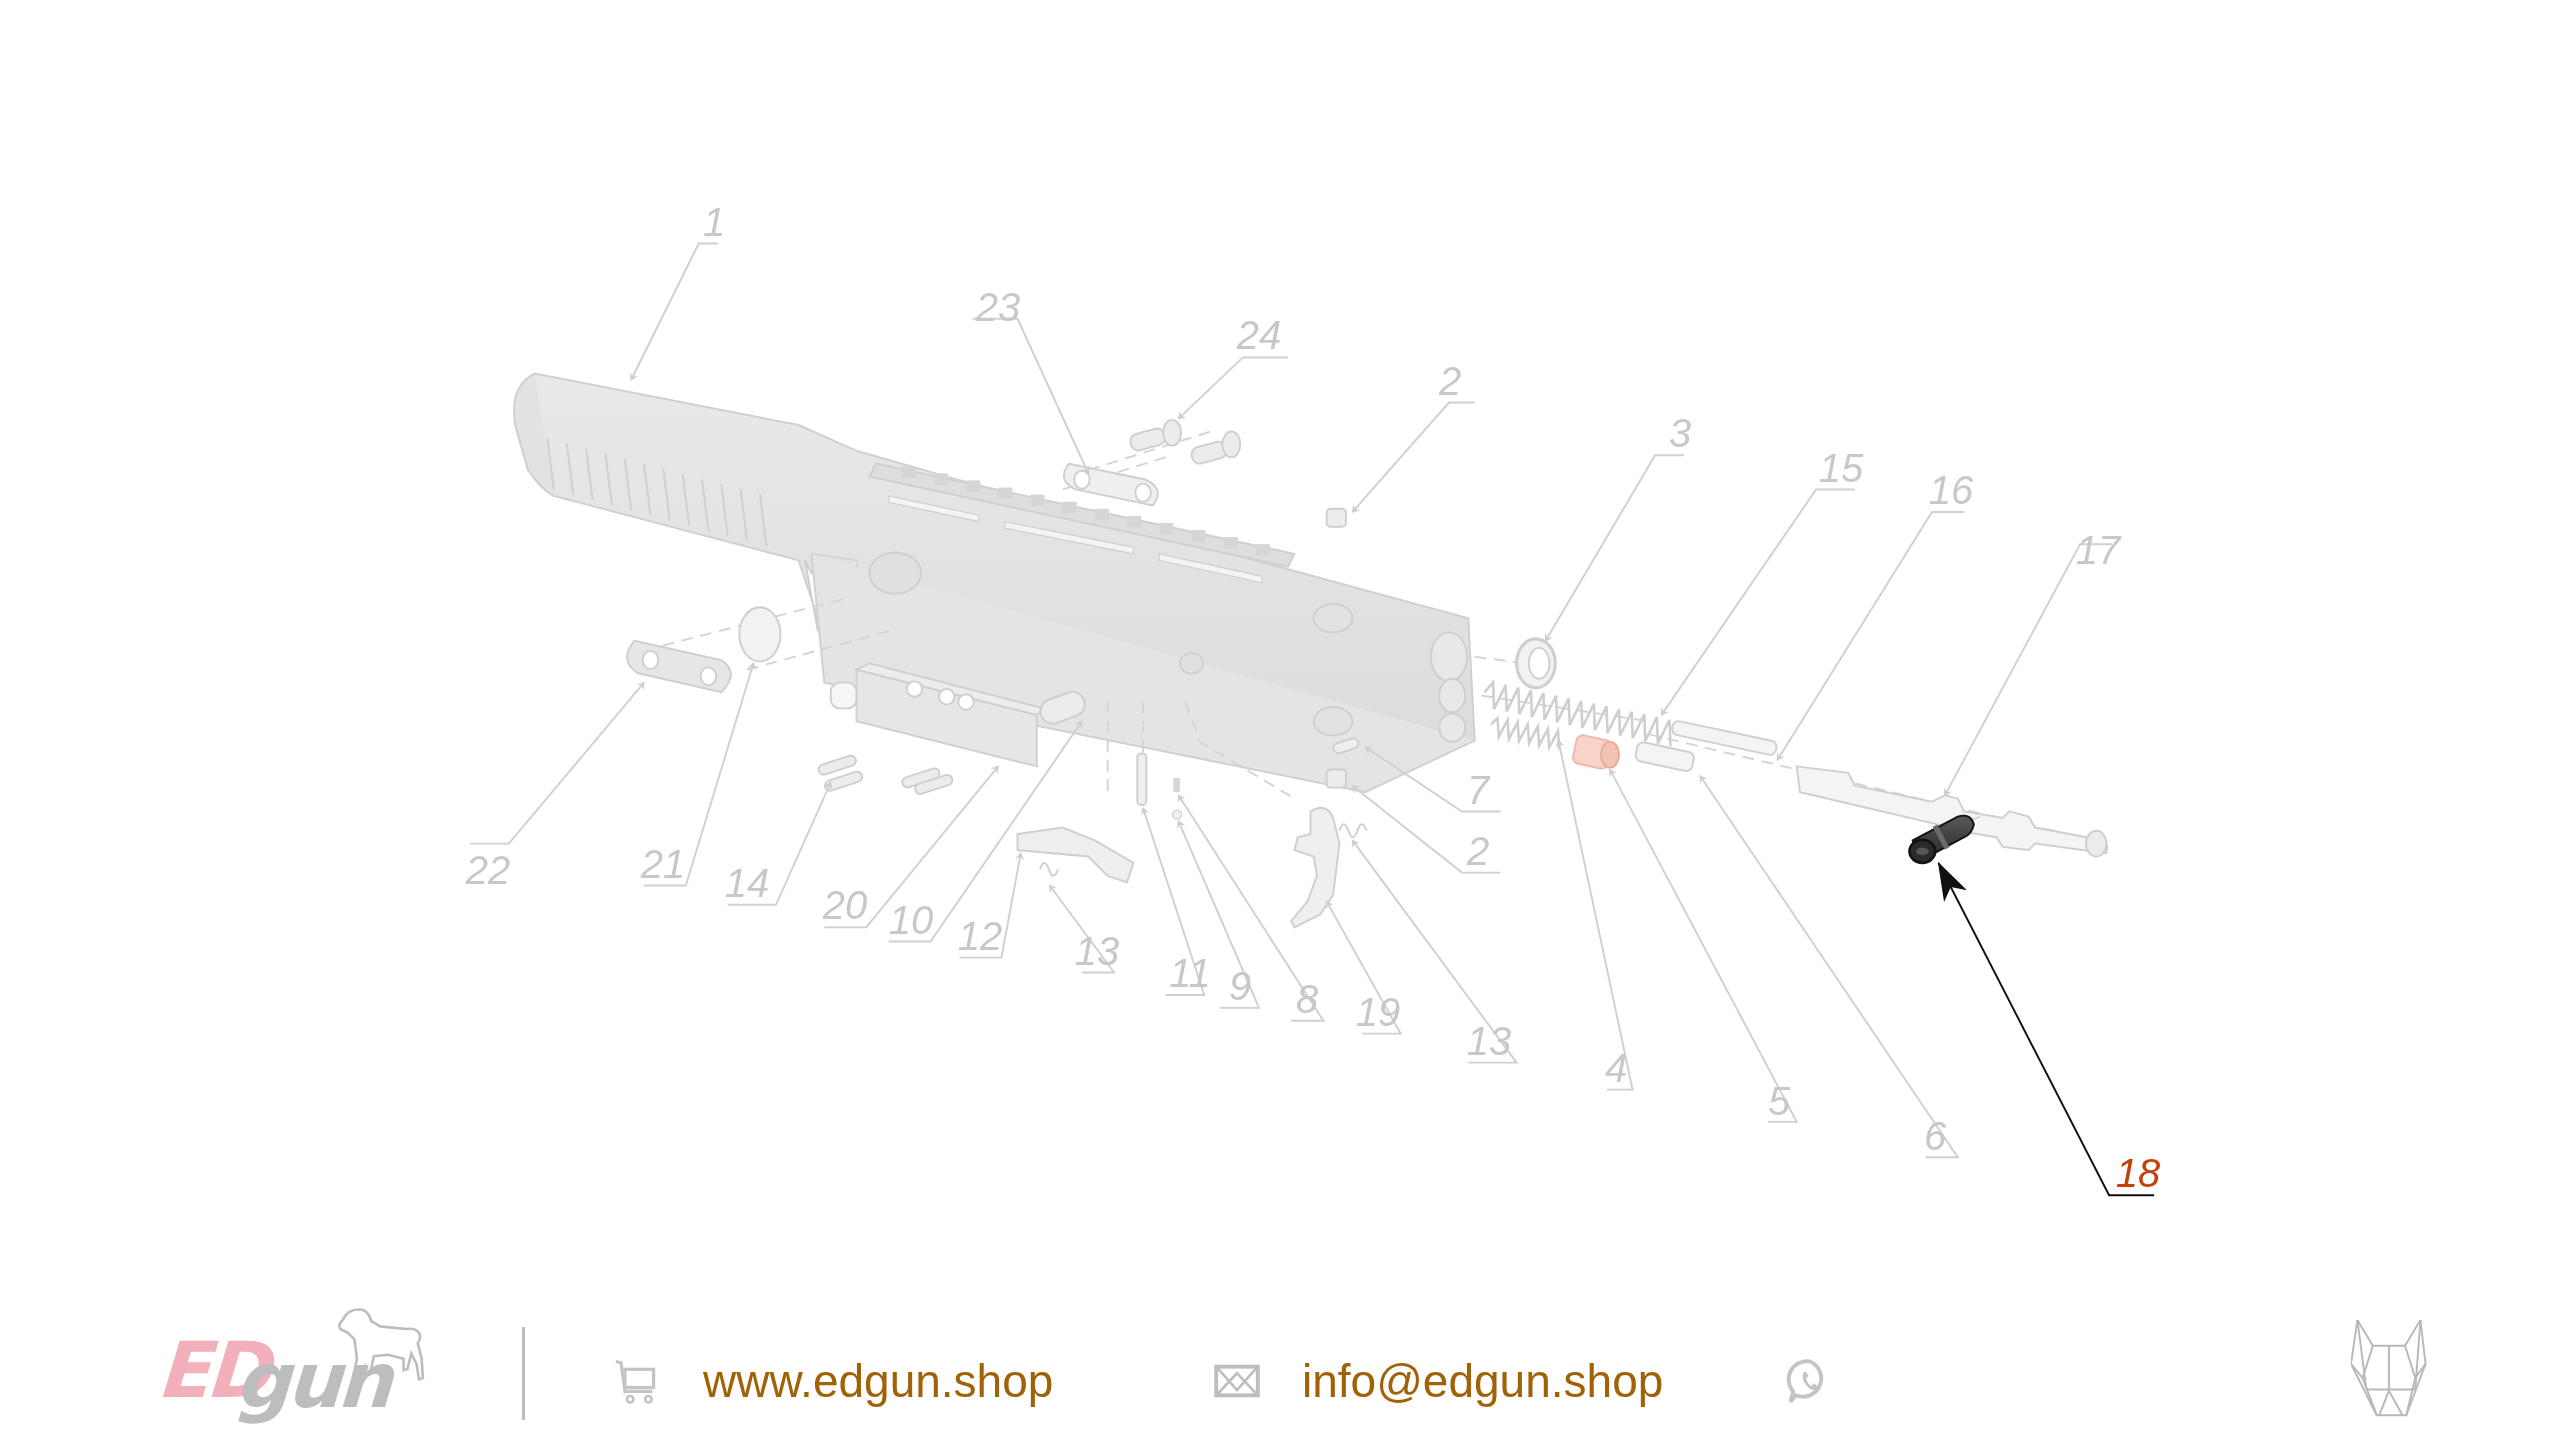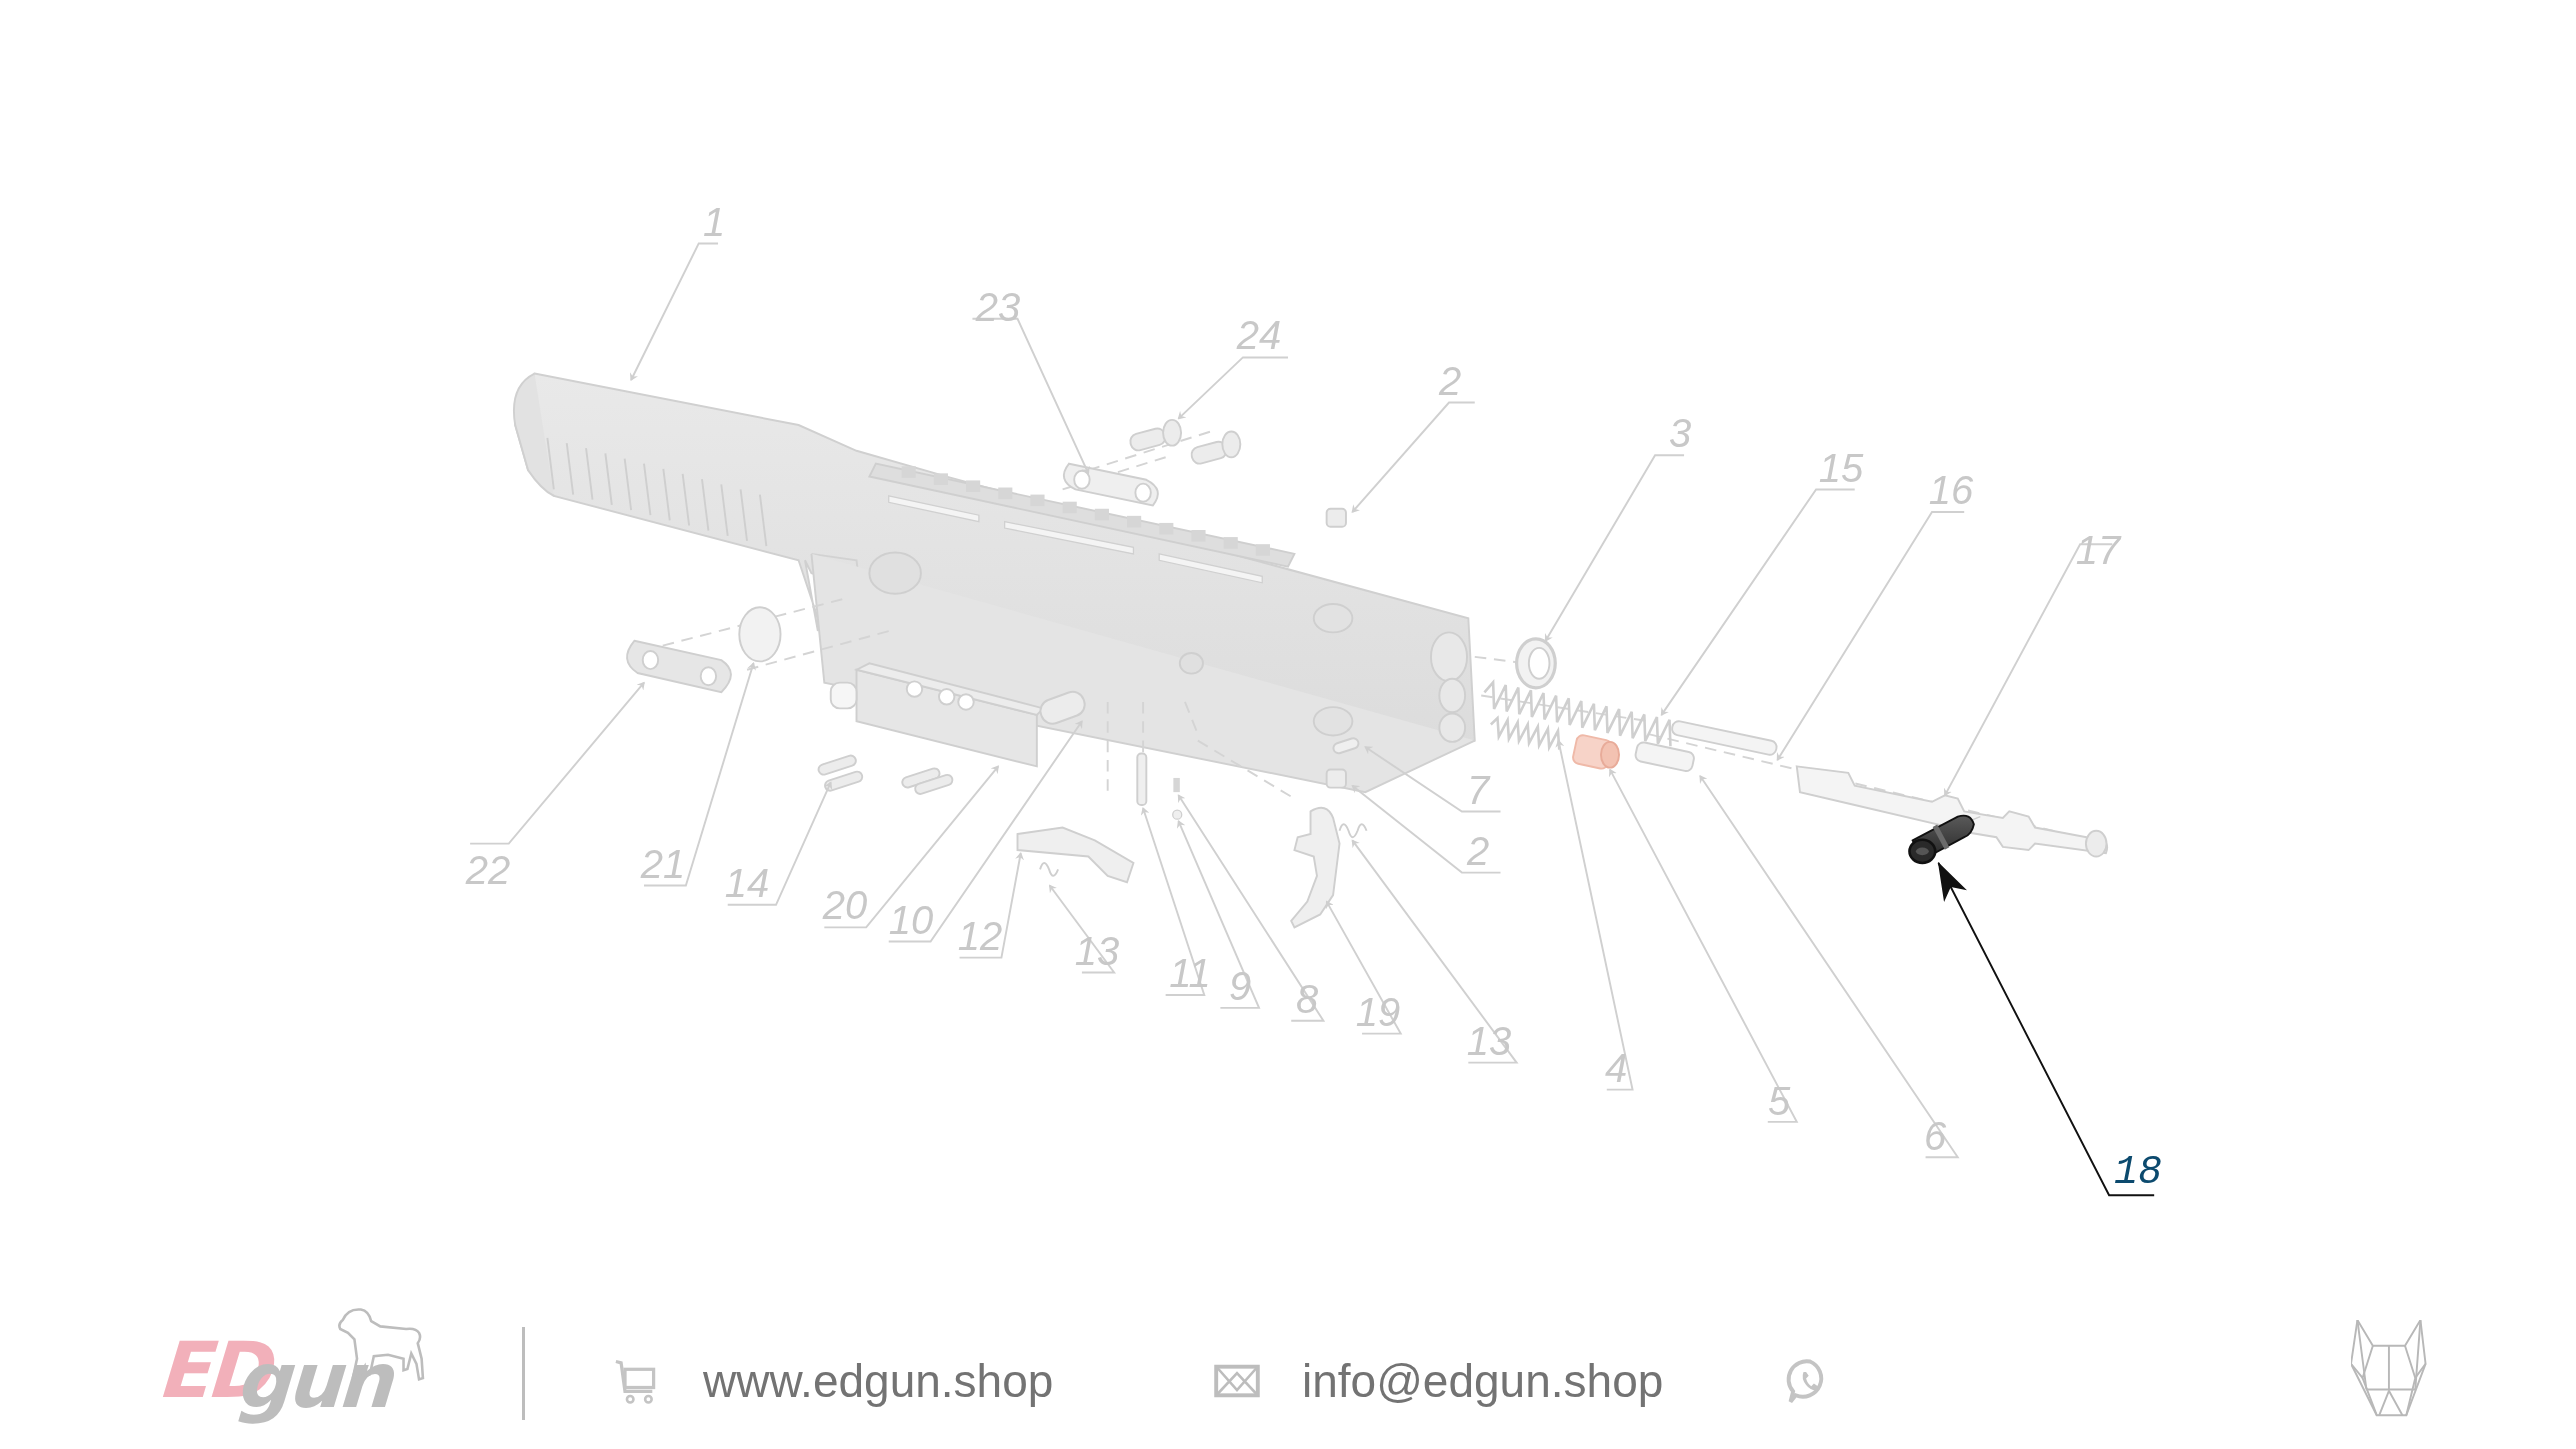--- a/index.html
+++ b/index.html
@@ -1,26 +1,26 @@
 <!DOCTYPE html>
 <html style="font-size:10.3px"><head>
 <meta charset="utf-8">
 <style>
   html, body { margin: 0; padding: 0; background: #ffffff; }
   body { width: 2576px; height: 1449px; position: relative; overflow: hidden; font-family: "Liberation Sans", sans-serif; }
   #diagram { position: absolute; left: 0; top: 0; width: 2576px; height: 1449px; }
   .callout-label { position: absolute; font-family: "Liberation Sans", sans-serif; font-style: italic; font-size: 40px; color: #c8c8c8; line-height: 1; transform: translate(-50%, -100%); white-space: nowrap; }
-  .callout-label.active { color: #0c4a6e; font-family: Liberation Mono, monospace; }
+  .callout-label.active { color: #c2410c; }
   .logo { position: absolute; left: 164px; top: 1307px; width: 290px; height: 122px; }
   .logo-text-ed { position: absolute; left: 0; top: 19.3px; font-family: "DejaVu Sans", sans-serif; font-weight: bold; font-style: italic; font-size: 77px; color: #f2b0ba; letter-spacing: -3.9px; transform: skewX(-6deg); }
   .logo-text-gun { position: absolute; left: 77px; top: 29px; font-family: "DejaVu Sans", sans-serif; font-weight: bold; font-style: italic; font-size: 77px; color: #bdbdbd; letter-spacing: -3.9px; transform: skewX(-6deg); }
   .logo-dog { position: absolute; left: 171px; top: 0; }
   .footer-divider { position: absolute; left: 522px; top: 1327px; width: 3.2px; height: 93px; background: #bdbdbd; }
   .contact { position: absolute; top: 1352px; height: 58px; display: flex; align-items: center; }
-  .contact-text { font-family: "Liberation Sans", sans-serif; font-size: 46px; color: #737373; margin-left: 39px; white-space: nowrap; }
+  .contact-text { font-family: "Liberation Sans", sans-serif; font-size: 46px; color: #a16207; margin-left: 39px; white-space: nowrap; }
   .contact-icon { width: 52px; height: 52px; display: flex; align-items: center; justify-content: center; }
   .wolf-logo { position: absolute; left: 2351px; top: 1320px; }
 </style>
 </head>
 <body>
 
 <svg id="diagram" viewBox="0 0 4000 2250" xmlns="http://www.w3.org/2000/svg">
   <defs>
     <marker id="arrGrey" markerWidth="12" markerHeight="14" refX="10" refY="7" orient="auto" markerUnits="userSpaceOnUse" viewBox="0 0 12 14">
       <path d="M0,0 L12,7 L0,14 L4,7 Z" fill="#cfcfcf"></path>

